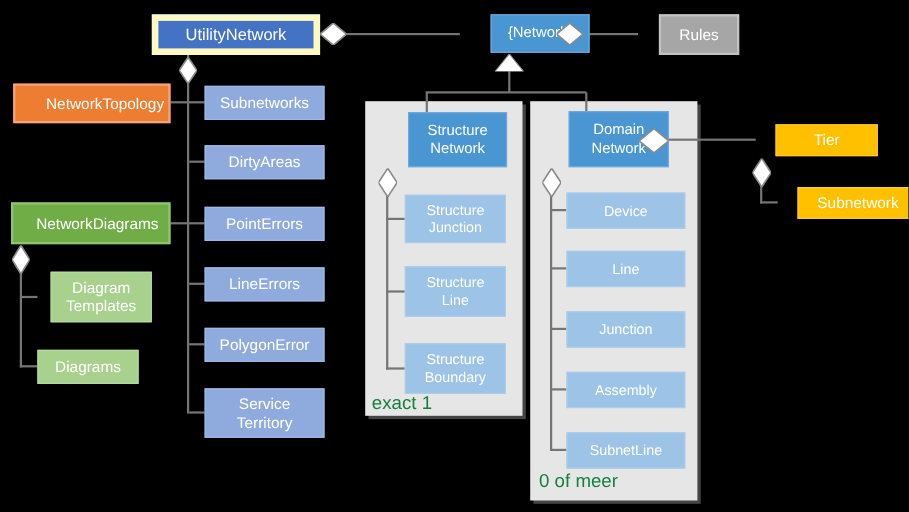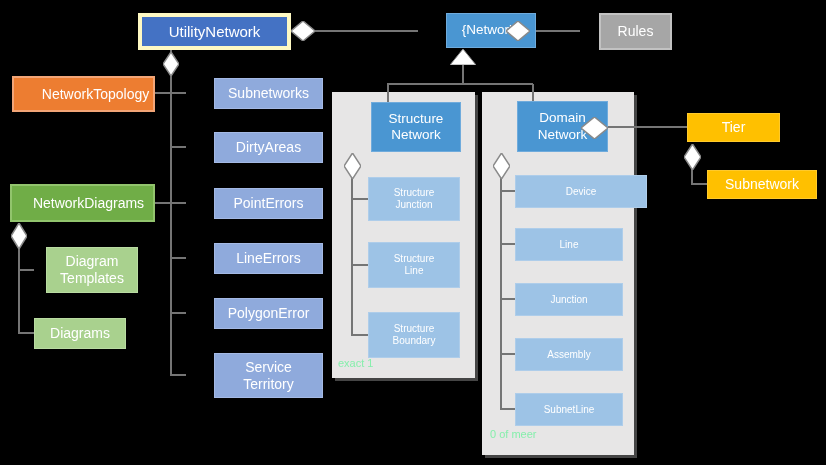--- a/index.html
+++ b/index.html
@@ -6,36 +6,36 @@
   .stage {
     position:relative; width:826px; height:465px;
     background:#000; overflow:hidden;
     font-family:"Liberation Sans", sans-serif;
   }
   .box {
     position:absolute; display:flex; align-items:center; justify-content:center;
     text-align:center; color:#fff; font-size:14px; line-height:1.2;
     box-sizing:border-box; padding:2px 4px; z-index:4;
   }
-  .c-bluedark   { background:#4472c4; border:4px solid #fef9c3; font-size:15px; }
+  .c-bluedark   { background:#4472c4; border:6px solid #fef9c3; font-size:15px; }
   .c-bluemed    { background:#4a96d2; border:1px solid #6fabdc; font-size:13.5px;margin-left:28px; }
-  .c-bluelight  { background:#9dc3e6; border:1px solid #aecdea; font-size:10px; }
-  .c-peri       { background:#8faadc; border:1px solid #a4b9e4;margin-left:28px; }
+  .c-bluelight  { background:#9dc3e6; border:1px solid #aecdea; font-size:13px; }
+  .c-peri       { background:#8faadc; border:1px solid #a4b9e4; }
   .c-orange     { background:#ed7d31; border:2px solid #f2a577;padding-left:28px; }
   .c-green      { background:#70ad47; border:2px solid #92c46d; }
   .c-greenlight { background:#a9d18e; border:1px solid #b9dba2; }
   .c-gray       { background:#a6a6a6; border:2px solid #c2c2c2; }
-  .c-gold       { background:#ffc000; border:1px solid #ffca2c; }
+  .c-gold       { background:#ffc000; border:1px solid #ffca2c;margin-left:18px; }
   .panel {
     position:absolute; background:#e7e6e6; z-index:1;
     box-shadow:3px 3px 0 rgba(125,125,125,.55);
   }
   .ln { position:absolute; background:#757575; z-index:2; }
   .dm { position:absolute; z-index:5; }
-  .note { position:absolute; color:#86efac; font-size:11px; z-index:4; }
+  .note { position:absolute; color:#15803d; font-size:17px; z-index:4; }
 </style>
 </head>
 <body>
 
 <div class="stage">
 
   <div class="panel" style="left:332px; top:92px; width:143px; height:286px;"></div>
   <div class="panel" style="left:482px; top:92px; width:152px; height:363px;"></div>
 
   <div class="ln" style="left:313px; top:30px; width:105px; height:2px;"></div>
@@ -120,21 +120,21 @@
   <div class="box c-peri" style="left:186px; top:298px; width:109px; height:31px;">PolygonError</div>
   <div class="box c-peri" style="left:186px; top:353px; width:109px; height:45px; padding:2px 18px;">Service Territory</div>
 
   <div class="box c-bluemed" style="left:343px; top:102px; width:90px; height:50px;">Structure Network</div>
   <div class="box c-bluelight" style="left:368px; top:177px; width:92px; height:44px; padding:2px 14px;">Structure Junction</div>
   <div class="box c-bluelight" style="left:368px; top:242px; width:92px; height:46px; padding:2px 14px;">Structure Line</div>
   <div class="box c-bluelight" style="left:368px; top:312px; width:92px; height:46px; padding:17px 12px;">Structure Boundary</div>
   <div class="note" style="left:338px; top:357px;">exact 1</div>
 
   <div class="box c-bluemed" style="left:489px; top:101px; width:91px; height:51px;">Domain Network</div>
-  <div class="box c-bluelight" style="left:515px; top:175px; width:132px; height:33px;">Device</div>
+  <div class="box c-bluelight" style="left:515px; top:175px; width:108px; height:33px;">Device</div>
   <div class="box c-bluelight" style="left:515px; top:228px; width:108px; height:33px;">Line</div>
   <div class="box c-bluelight" style="left:515px; top:283px; width:108px; height:33px;">Junction</div>
   <div class="box c-bluelight" style="left:515px; top:338px; width:108px; height:33px;">Assembly</div>
   <div class="box c-bluelight" style="left:515px; top:393px; width:108px; height:33px;">SubnetLine</div>
   <div class="note" style="left:490px; top:428px;">0 of meer</div>
 
   <div class="box c-gold" style="left:687px; top:113px; width:93px; height:29px;">Tier</div>
   <div class="box c-gold" style="left:707px; top:170px; width:110px; height:29px;">Subnetwork</div>
 
 </div>

